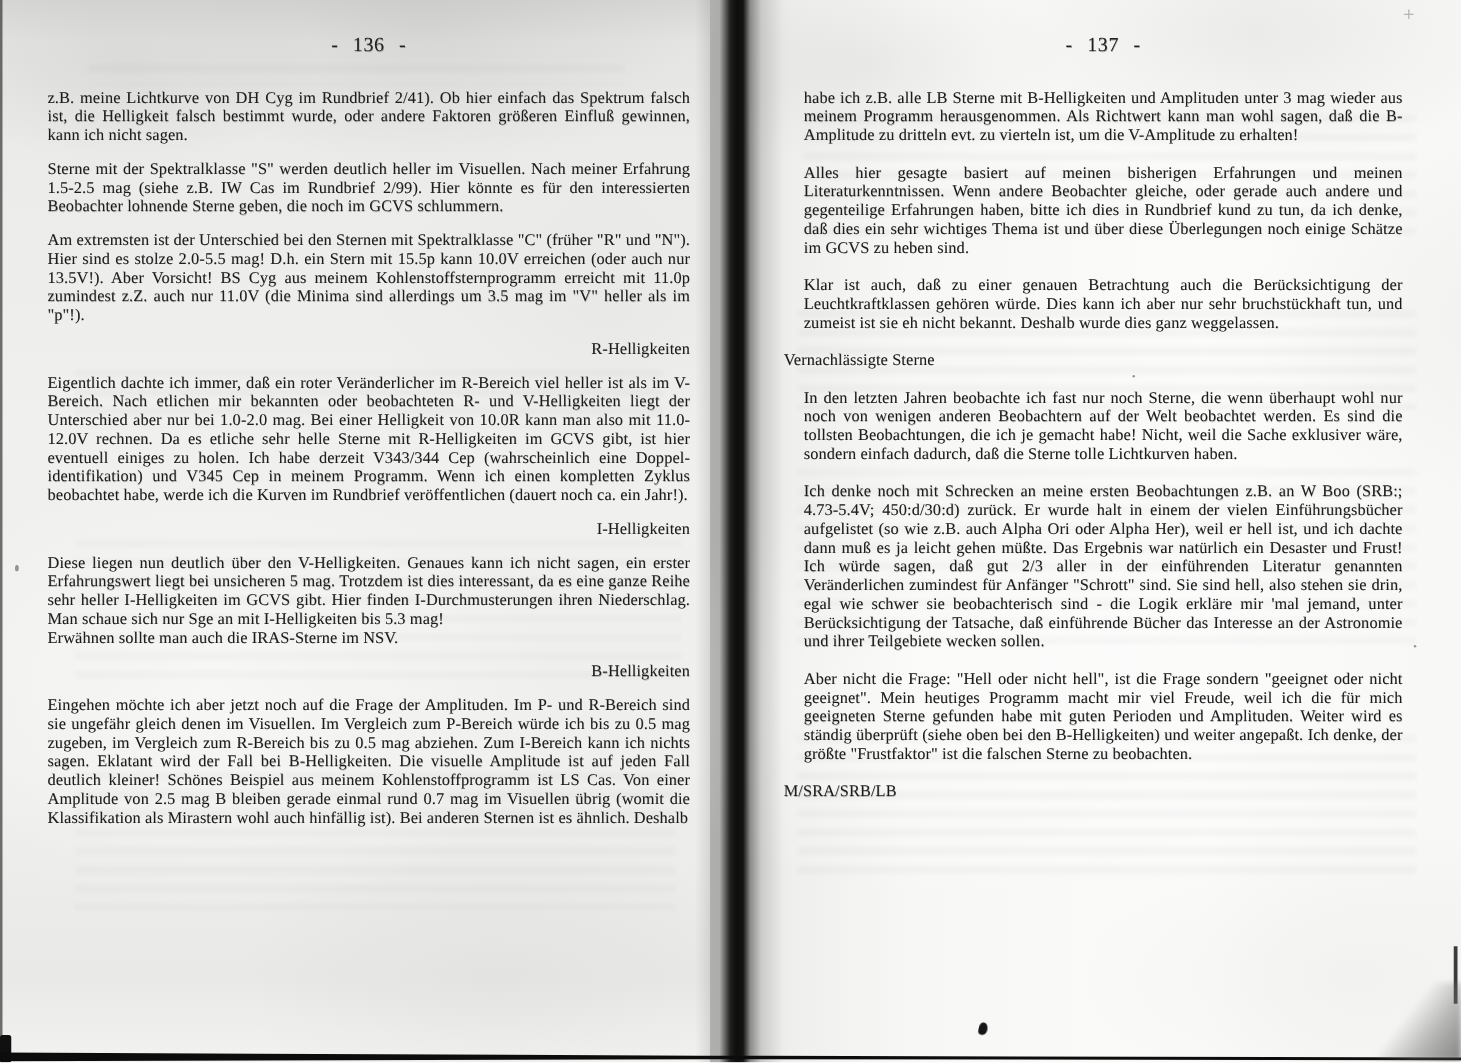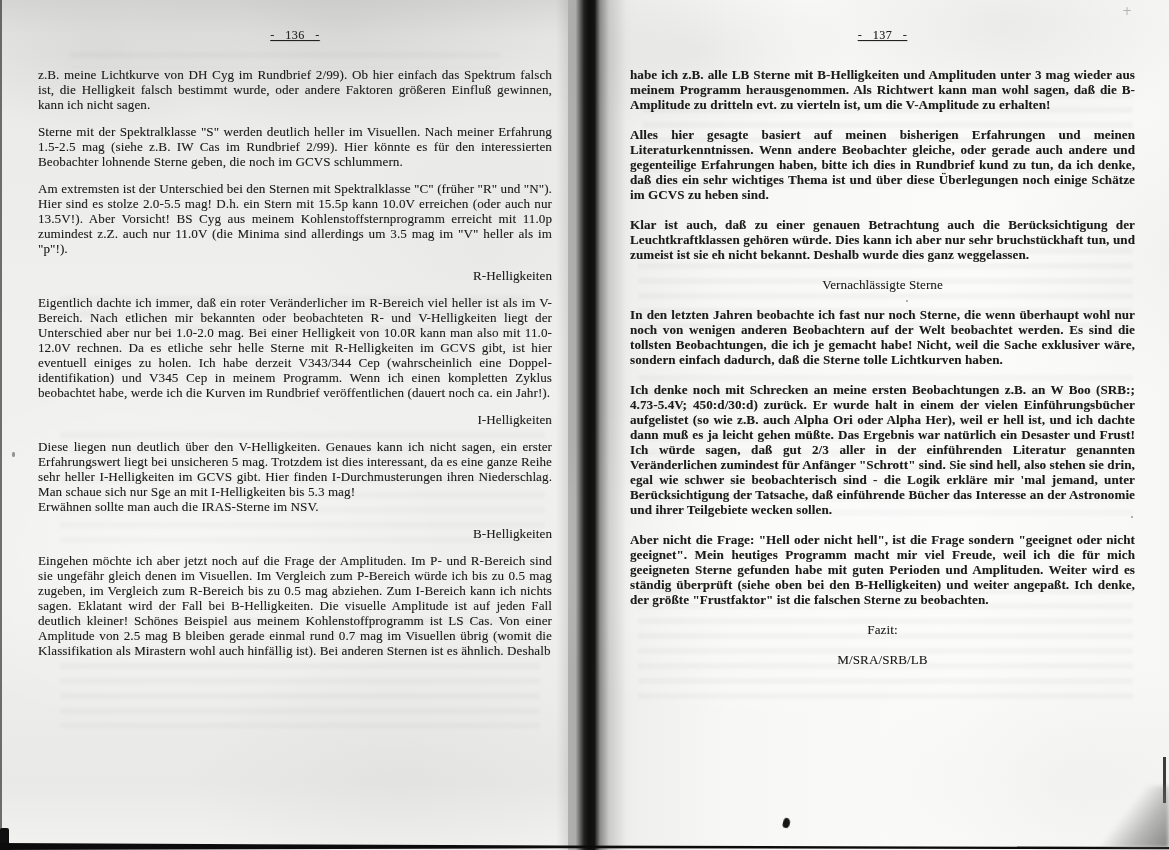--- a/index.html
+++ b/index.html
@@ -39,33 +39,33 @@
       #141413 55%,
       rgba(70,70,68,.55) 63%,
       rgba(140,140,138,.28) 76%,
       rgba(200,200,198,0) 100%);
   }
   
   .content{position:absolute;top:28px;}
   .page-left .content{left:38px;width:514px;}
   .page-right .content{left:59px;width:511px;}
   .page-header{
-    text-align:center;font-size:12px;letter-spacing:.5px;word-spacing:7px;
-    color:#222;text-shadow:.3px .3px .5px rgba(30,30,30,.35);text-decoration:underline;
+    text-align:center;font-size:16px;letter-spacing:.5px;word-spacing:7px;
+    color:#222;text-shadow:.3px .3px .5px rgba(30,30,30,.35);
   }
   .page-body{margin-top:24px;font-size:13px;line-height:15px;}
   .para,.head{
     white-space:pre-line;text-align:justify;
     letter-spacing:.12px;color:#1c1c1c;
     text-shadow:.3px .3px .5px rgba(40,40,40,.32);
   }
   .page-left .para{margin:0 0 12px;}
   .page-left .head{margin:10px 0 12px;text-align:right;}
-  .page-right .para{margin:0 3px 15px;font-weight:bold;}
-  .page-right .head{margin:14px 0 15px;text-align:center;}
+  .page-right .para{margin:0 16px 15px;}
+  .page-right .head{margin:14px 0 15px;text-align:left;}
   
   .bleed{
     position:absolute;pointer-events:none;
     background:repeating-linear-gradient(180deg, rgba(70,70,70,.7) 0 6px, transparent 6px 15px);
     filter:blur(1.6px);
   }
   
   .edge-left{position:absolute;left:0;top:0;width:2px;height:850px;background:rgba(40,40,40,.65);}
   .edge-left-blob{position:absolute;left:0;top:828px;width:9px;height:22px;background:#101010;border-radius:2px;filter:blur(.4px);}
   .bottom-edge{position:absolute;left:0;top:838px;width:1169px;height:12px;pointer-events:none;}
@@ -87,21 +87,21 @@
   <div class="page page-left">
     <div class="mottle"></div>
 
     <div class="bleed" style="left:70px;top:52px;width:430px;height:16px;opacity:.045;"></div>
     <div class="bleed" style="left:60px;top:296px;width:470px;height:46px;opacity:.045;"></div>
     <div class="bleed" style="left:60px;top:432px;width:485px;height:120px;opacity:.04;"></div>
     <div class="bleed" style="left:60px;top:618px;width:480px;height:110px;opacity:.045;"></div>
     <div class="content">
       <div class="page-header">- 136 -</div>
       <div class="page-body">
-          <div class="para">z.B. meine Lichtkurve von DH Cyg im Rundbrief 2/99). Ob hier einfach das Spektrum falsch ist, die Helligkeit falsch bestimmt wurde, oder andere Faktoren größeren Einfluß gewinnen, kann ich nicht sagen.</div>
+          <div class="para">z.B. meine Lichtkurve von DH Cyg im Rundbrief 2/41). Ob hier einfach das Spektrum falsch ist, die Helligkeit falsch bestimmt wurde, oder andere Faktoren größeren Einfluß gewinnen, kann ich nicht sagen.</div>
           <div class="para">Sterne mit der Spektralklasse "S" werden deutlich heller im Visuellen. Nach meiner Erfahrung 1.5-2.5 mag (siehe z.B. IW Cas im Rundbrief 2/99). Hier könnte es für den interessierten Beobachter lohnende Sterne geben, die noch im GCVS schlummern.</div>
           <div class="para">Am extremsten ist der Unterschied bei den Sternen mit Spektralklasse "C" (früher "R" und "N"). Hier sind es stolze 2.0-5.5 mag! D.h. ein Stern mit 15.5p kann 10.0V erreichen (oder auch nur 13.5V!). Aber Vorsicht! BS Cyg aus meinem Kohlenstoffsternprogramm erreicht mit 11.0p zumindest z.Z. auch nur 11.0V (die Minima sind allerdings um 3.5 mag im "V" heller als im "p"!).</div>
           <div class="head">R-Helligkeiten</div>
           <div class="para">Eigentlich dachte ich immer, daß ein roter Veränderlicher im R-Bereich viel heller ist als im V-Bereich. Nach etlichen mir bekannten oder beobachteten R- und V-Helligkeiten liegt der Unterschied aber nur bei 1.0-2.0 mag. Bei einer Helligkeit von 10.0R kann man also mit 11.0-12.0V rechnen. Da es etliche sehr helle Sterne mit R-Helligkeiten im GCVS gibt, ist hier eventuell einiges zu holen. Ich habe derzeit V343/344 Cep (wahrscheinlich eine Doppel-identifikation) und V345 Cep in meinem Programm. Wenn ich einen kompletten Zyklus beobachtet habe, werde ich die Kurven im Rundbrief veröffentlichen (dauert noch ca. ein Jahr!).</div>
           <div class="head">I-Helligkeiten</div>
           <div class="para">Diese liegen nun deutlich über den V-Helligkeiten. Genaues kann ich nicht sagen, ein erster Erfahrungswert liegt bei unsicheren 5 mag. Trotzdem ist dies interessant, da es eine ganze Reihe sehr heller I-Helligkeiten im GCVS gibt. Hier finden I-Durchmusterungen ihren Niederschlag. Man schaue sich nur Sge an mit I-Helligkeiten bis 5.3 mag!
 Erwähnen sollte man auch die IRAS-Sterne im NSV.</div>
           <div class="head">B-Helligkeiten</div>
           <div class="para">Eingehen möchte ich aber jetzt noch auf die Frage der Amplituden. Im P- und R-Bereich sind sie ungefähr gleich denen im Visuellen. Im Vergleich zum P-Bereich würde ich bis zu 0.5 mag zugeben, im Vergleich zum R-Bereich bis zu 0.5 mag abziehen. Zum I-Bereich kann ich nichts sagen. Eklatant wird der Fall bei B-Helligkeiten. Die visuelle Amplitude ist auf jeden Fall deutlich kleiner! Schönes Beispiel aus meinem Kohlenstoffprogramm ist LS Cas. Von einer Amplitude von 2.5 mag B bleiben gerade einmal rund 0.7 mag im Visuellen übrig (womit die Klassifikation als Mirastern wohl auch hinfällig ist). Bei anderen Sternen ist es ähnlich. Deshalb</div>
         </div>
@@ -118,21 +118,20 @@
     <div class="content">
       <div class="page-header">- 137 -</div>
       <div class="page-body">
           <div class="para">habe ich z.B. alle LB Sterne mit B-Helligkeiten und Amplituden unter 3 mag wieder aus meinem Programm herausgenommen. Als Richtwert kann man wohl sagen, daß die B-Amplitude zu dritteln evt. zu vierteln ist, um die V-Amplitude zu erhalten!</div>
           <div class="para">Alles hier gesagte basiert auf meinen bisherigen Erfahrungen und meinen Literaturkenntnissen. Wenn andere Beobachter gleiche, oder gerade auch andere und gegenteilige Erfahrungen haben, bitte ich dies in Rundbrief kund zu tun, da ich denke, daß dies ein sehr wichtiges Thema ist und über diese Überlegungen noch einige Schätze im GCVS zu heben sind.</div>
           <div class="para">Klar ist auch, daß zu einer genauen Betrachtung auch die Berücksichtigung der Leuchtkraftklassen gehören würde. Dies kann ich aber nur sehr bruchstückhaft tun, und zumeist ist sie eh nicht bekannt. Deshalb wurde dies ganz weggelassen.</div>
           <div class="head">Vernachlässigte Sterne</div>
           <div class="para">In den letzten Jahren beobachte ich fast nur noch Sterne, die wenn überhaupt wohl nur noch von wenigen anderen Beobachtern auf der Welt beobachtet werden. Es sind die tollsten Beobachtungen, die ich je gemacht habe! Nicht, weil die Sache exklusiver wäre, sondern einfach dadurch, daß die Sterne tolle Lichtkurven haben.</div>
           <div class="para">Ich denke noch mit Schrecken an meine ersten Beobachtungen z.B. an W Boo (SRB:; 4.73-5.4V; 450:d/30:d) zurück. Er wurde halt in einem der vielen Einführungsbücher aufgelistet (so wie z.B. auch Alpha Ori oder Alpha Her), weil er hell ist, und ich dachte dann muß es ja leicht gehen müßte. Das Ergebnis war natürlich ein Desaster und Frust! Ich würde sagen, daß gut 2/3 aller in der einführenden Literatur genannten Veränderlichen zumindest für Anfänger "Schrott" sind. Sie sind hell, also stehen sie drin, egal wie schwer sie beobachterisch sind - die Logik erkläre mir 'mal jemand, unter Berücksichtigung der Tatsache, daß einführende Bücher das Interesse an der Astronomie und ihrer Teilgebiete wecken sollen.</div>
           <div class="para">Aber nicht die Frage: "Hell oder nicht hell", ist die Frage sondern "geeignet oder nicht geeignet". Mein heutiges Programm macht mir viel Freude, weil ich die für mich geeigneten Sterne gefunden habe mit guten Perioden und Amplituden. Weiter wird es ständig überprüft (siehe oben bei den B-Helligkeiten) und weiter angepaßt. Ich denke, der größte "Frustfaktor" ist die falschen Sterne zu beobachten.</div>
-          <div class="head">Fazit:</div>
           <div class="head">M/SRA/SRB/LB</div>
         </div>
     </div>
   </div>
 
   <div class="gutter"></div>
 
   <div class="edge-left"></div>
   <div class="edge-left-blob"></div>
   <div class="bottom-edge">

